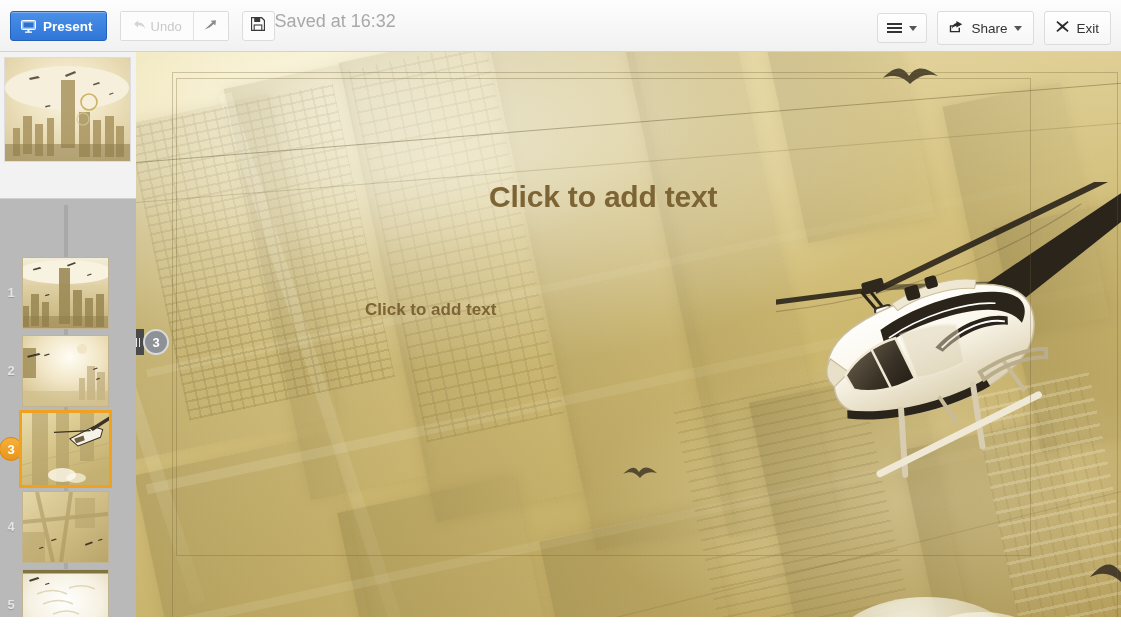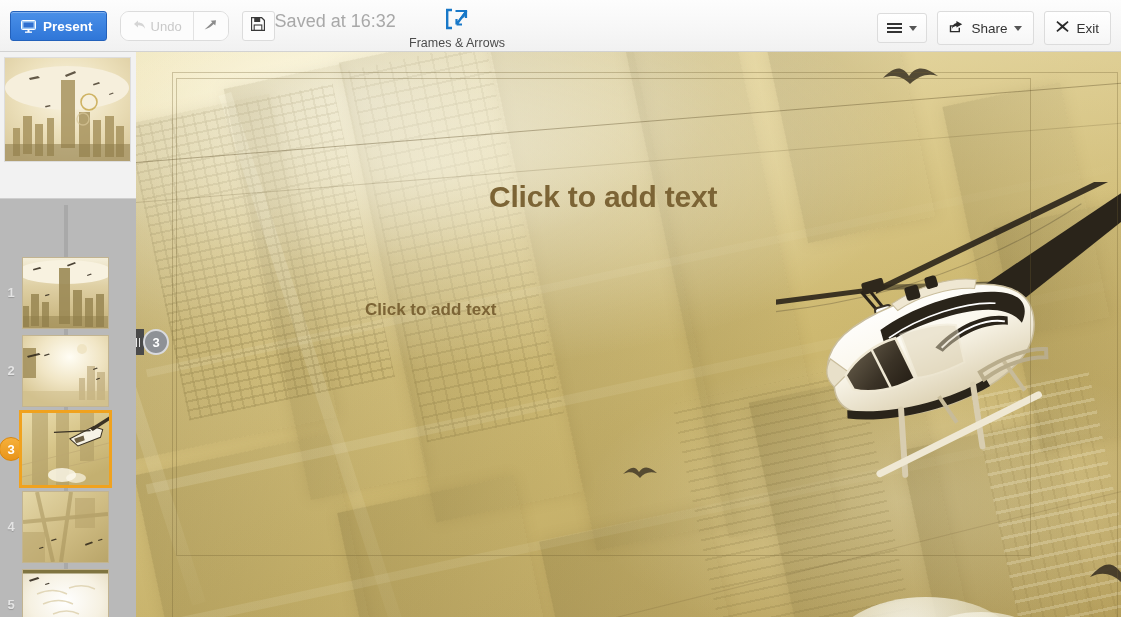--- a/index.html
+++ b/index.html
@@ -54,21 +54,21 @@
     cursor: pointer;
     box-shadow: inset 0 1px 0 rgba(255,255,255,0.30);
   }
   .present-btn svg { display:block; }
 
   .undo-group {
     display: flex;
     margin-left: 13px;
     height: 30px;
     border: 1px solid #dcdcdc;
-    border-radius: 9px;
+    border-radius: 2px;
     background: #fbfbfb;
     box-sizing: border-box;
     overflow: hidden;
   }
   .undo-btn {
     display:flex; align-items:center; gap:5px;
     padding: 0 11px;
     height: 28px;
     color: #c9c9c9;
     font-size: 13px;
@@ -423,31 +423,20 @@
             <rect x="3.2" y="8" width="7.6" height="5.5" fill="none" stroke="#3a3a3a" stroke-width="1.1"></rect>
           </svg>
         </span>
       </div>
 
       <div class="saved-label">Saved at 16:32</div>
     </div>
 
     <div class="tb-center">
 
-      <div class="tool-item wide">
-        <span class="tool-icon">
-          <svg width="24" height="22" viewBox="0 0 24 22">
-            <path d="M7 2 H2.2 V20 H7" fill="none" stroke="#1878c8" stroke-width="2.4"></path>
-            <path d="M10.5 3 H21 V10" fill="none" stroke="#1878c8" stroke-width="2.2"></path>
-            <path d="M21.5 3 L11.5 16.5 M11.5 16.5 L11.5 11 M11.5 16.5 L17 16.5" fill="none" stroke="#1878c8" stroke-width="2.2"></path>
-            <path d="M20.5 2.5 L13 12.8 L19.6 9 Z" fill="#1878c8"></path>
-          </svg>
-        </span>
-        <span class="tool-label">Frames &amp; Arrows</span>
-      </div>
 
 
     </div>
 
     <div class="tb-right">
       <div class="tb-btn" style="padding:0 9px;">
         <span class="hamburger">
             <i></i>
             <i></i>
             <i></i>

